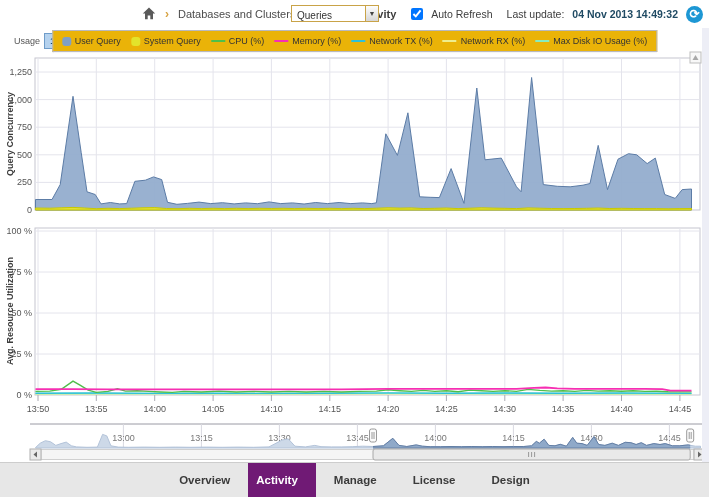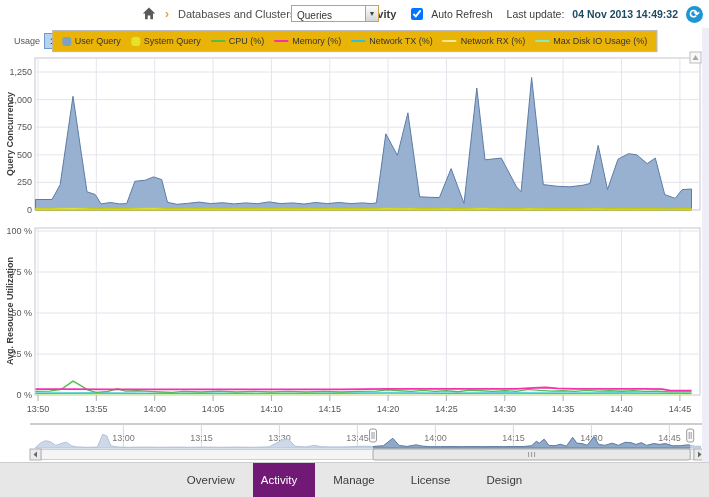--- a/index.html
+++ b/index.html
@@ -30,21 +30,21 @@
   .legend{position:absolute;left:50%;top:30px;transform:translateX(-50%);display:flex;align-items:center;gap:10px;padding:5px 9px;border:1px solid #b9b9bf;border-radius:0;background:#eab308;font-size:9px;color:#333;z-index:5;box-shadow:0 1px 1px rgba(0,0,0,0.08);white-space:nowrap;}
   .litem{display:flex;align-items:center;gap:4px;cursor:pointer;}
   .lmark.area{width:9px;height:9px;border-radius:3px;}
   .lmark.line{width:14px;height:2px;}
   svg.chart{position:absolute;top:28px;left:0;}
   svg .tick{font:9px "Liberation Sans",sans-serif;fill:#555;}
   svg .atitle{font:bold 9px "Liberation Sans",sans-serif;fill:#3d3d3d;}
   svg .navlbl{font:9px "Liberation Sans",sans-serif;fill:#777;}
 
   
-  .tabs{position:absolute;top:462px;left:0;width:709px;height:35px;background:#e7e7e7;border-top:1px solid #cdcdcd;display:flex;justify-content:center;box-sizing:border-box;}
+  .tabs{position:absolute;top:462px;left:0;width:709px;height:35px;background:#e7e7e7;border-top:1px solid #cdcdcd;display:flex;justify-content:center;box-sizing:border-box;font-weight:bold;}
   .tab{height:34px;line-height:34px;padding:0 18px;font-size:11.5px;color:#3b3b3b;cursor:pointer;}
   .tab.active{background:#701a75;color:#fff;padding-left:8px;}
 </style>
 </head>
 <body>
 
 <div id="stage">
 
   <div class="hdr">
     <div class="crumbs">

